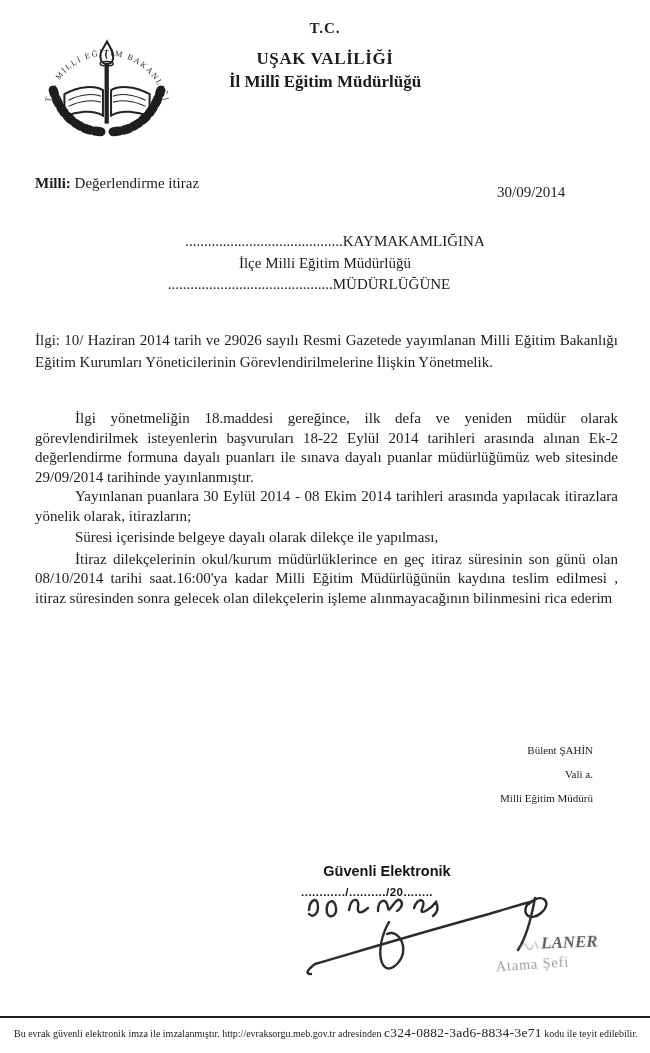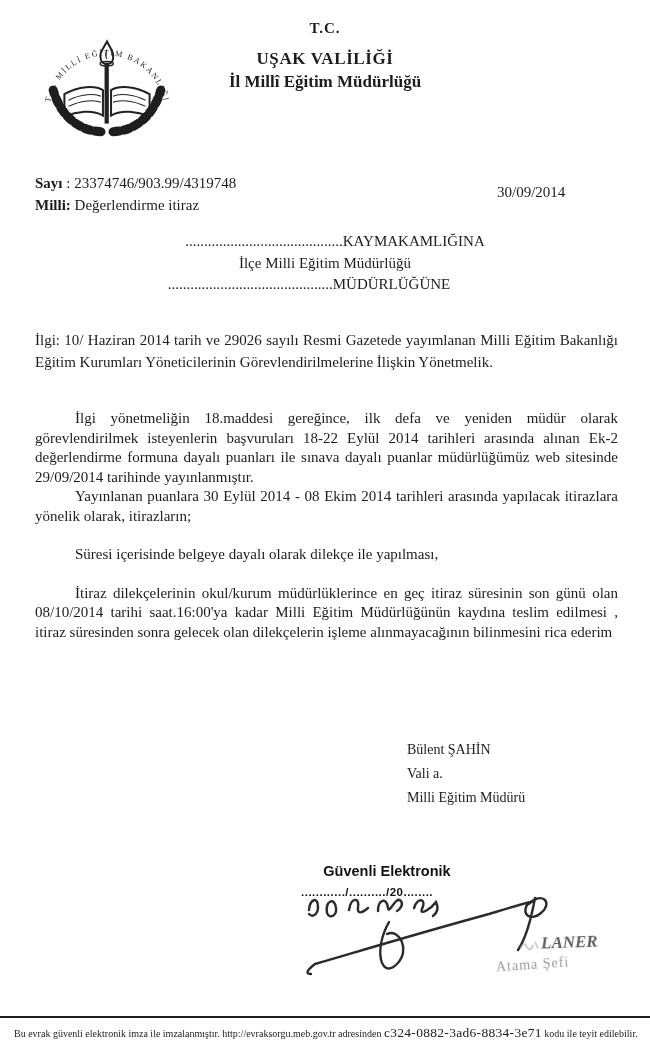--- a/index.html
+++ b/index.html
@@ -19,23 +19,23 @@
   .meta b { font-weight:bold; }
   .doc-date { position:absolute; top:184px; left:497px; font-size:15px; }
   
   .addressee { position:absolute; top:231px; left:0; right:0; text-align:center; font-size:15px; line-height:21.5px; }
   .addr-1 { transform:translateX(10px); }
   .addr-3 { transform:translateX(-16px); }
   
   .ref  { position:absolute; top:329px; left:35px; width:583px; font-size:15px; line-height:22px; text-align:justify; }
   .body { position:absolute; top:409px; left:35px; width:583px; font-size:15px; line-height:19.5px; text-align:justify; }
   .body p { margin:0; text-indent:40px; }
-  .body p.gap { margin-top:19px; }
+  .body p.gap { margin-top:2px; }
   
-  .signature { position:absolute; top:738px; left:407px; width:186px; text-align:left; font-size:14px; line-height:24px; }
+  .signature { position:absolute; top:738px; left:407px; width:186px; text-align:right; font-size:11px; line-height:24px; }
   
   .stamp { position:absolute; top:862px; left:301px; width:172px; text-align:center;
            font-family:"Liberation Sans", sans-serif; font-weight:bold; font-size:14.5px;
            line-height:18px; color:#121212; }
   .stamp-dateline { font-size:11.5px; letter-spacing:0.5px; margin-top:3px; text-align:left; white-space:nowrap; }
   .scrawl { position:absolute; top:880px; left:293px; width:290px; height:105px; }
   .scrawl svg { width:100%; height:100%; }
   
   .faded-name { position:absolute; top:933px; left:518px; font-size:17px; font-weight:bold; font-style:italic;
                 color:#5f5f5f; transform:rotate(-2deg); filter:blur(0.4px); white-space:nowrap; }
@@ -77,21 +77,20 @@
     </svg>
   </div>
 
   <div class="letterhead-text">
     <div class="h-tc">T.C.</div>
     <div class="h-office">UŞAK VALİLİĞİ</div>
     <div class="h-dept">İl Millî Eğitim Müdürlüğü</div>
   </div>
 
   <div class="meta">
-    <div><b>Sayı</b><span> : 23374746/903.99/4319748</span></div>
     <div><b>Milli:</b><span> Değerlendirme itiraz</span></div>
   </div>
   <div class="doc-date">30/09/2014</div>
 
   <div class="addressee">
     <div class="addr-1">..........................................KAYMAKAMLIĞINA</div>
     <div class="addr-2">İlçe Milli Eğitim Müdürlüğü</div>
     <div class="addr-3">............................................MÜDÜRLÜĞÜNE</div>
   </div>
 

